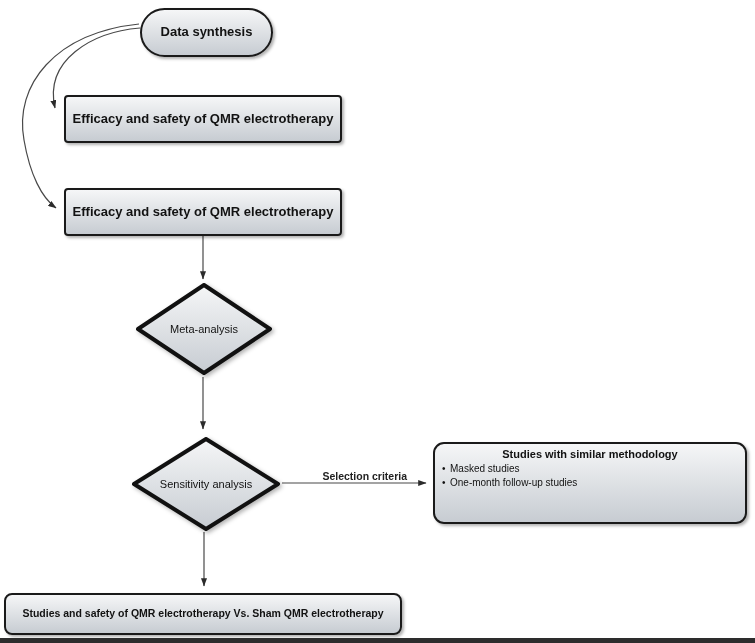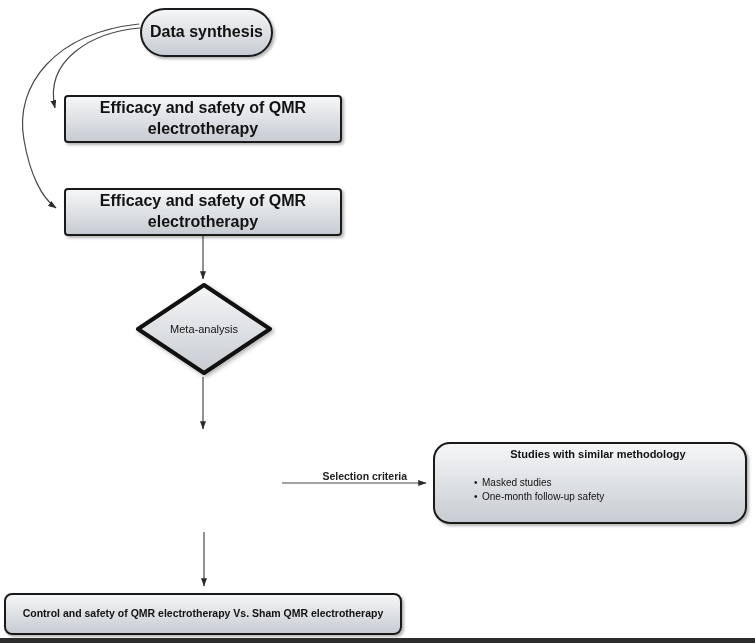--- a/index.html
+++ b/index.html
@@ -22,48 +22,48 @@
     display: flex;
     flex-direction: column;
     align-items: center;
     justify-content: center;
     text-align: center;
     background: linear-gradient(180deg, #f5f6f7 0%, #c7ccd2 100%);
     border: 2px solid #1a1a1a;
     box-shadow: 2px 2px 3px rgba(0,0,0,0.30);
     color: #121212;
     font-weight: bold;
-    font-size: 16px;
+    font-size: 13px;
     line-height: 1.3;
   }
   .stadium { left: 140px; top: 8px; width: 133px; height: 49px; border-radius: 26px; }
   .rect1   { left: 64px;  top: 95px;  width: 278px; height: 48px; border-radius: 4px; }
   .rect2   { left: 64px;  top: 188px; width: 278px; height: 48px; border-radius: 4px; }
   .result  { left: 4px;   top: 593px; width: 398px; height: 42px; border-radius: 8px;
              font-size: 10.5px; white-space: nowrap; }
   .diamond-wrap { position: absolute; }
   .diamond1 { left: 134px; top: 281px; width: 140px; height: 96px; }
   .diamond2 { left: 130px; top: 435px; width: 152px; height: 98px; }
   .diamond-wrap svg { display: block; filter: drop-shadow(2px 2px 2px rgba(0,0,0,0.30)); }
   .diamond-label {
     position: absolute; left: 0; top: 0; right: 0; bottom: 0;
     display: flex; align-items: center; justify-content: center;
     font-weight: normal; font-size: 11px; color: #121212; text-align: center;
   }
   .studies {
     position: absolute; left: 433px; top: 442px; width: 314px; height: 82px;
     box-sizing: border-box;
     background: linear-gradient(180deg, #f5f6f7 0%, #c7ccd2 100%);
-    border: 2px solid #1a1a1a; border-radius: 17px;
+    border: 2px solid #1a1a1a; border-radius: 11px;
     box-shadow: 2px 2px 3px rgba(0,0,0,0.30);
-    padding: 4px 6px 3px 22px;
+    padding: 4px 6px 3px 6px;
     color: #121212; font-size: 10px;
   }
   .studies-title { text-align: center; font-weight: bold; font-size: 11px; margin-bottom: 2px; }
-  .studies ul { margin: 16px; padding: 0; list-style: none; }
+  .studies ul { margin: 0; padding: 0; list-style: none; }
   .studies li { position: relative; padding-left: 9px; line-height: 1.35; white-space: nowrap; }
   .studies li::before { content: "\2022"; position: absolute; left: 1px; }
   .edge-label {
     position: absolute; left: 303px; top: 470px; width: 104px;
     text-align: right; font-weight: bold; font-size: 10.5px; color: #222222;
   }
   .bottom-bar { position: absolute; left: 0; top: 638px; width: 755px; height: 5px; background: #2d2d2d; }
 </style>
 </head>
 <body>
@@ -104,30 +104,42 @@
         <linearGradient id="gradD1" x1="0" y1="0" x2="0" y2="1">
           <stop offset="0%" stop-color="#f5f6f7"></stop>
           <stop offset="100%" stop-color="#c7ccd2"></stop>
         </linearGradient>
       </defs>
       <polygon points="70,4 136,48 70,92 4,48" fill="url(#gradD1)" stroke="#111111" stroke-width="4" stroke-linejoin="round"></polygon>
     </svg>
     <div class="diamond-label">Meta-analysis</div>
   </div>
 
+  <div class="diamond-wrap diamond2">
+    <svg width="152" height="98" viewBox="0 0 152 98">
+      <defs>
+        <linearGradient id="gradD2" x1="0" y1="0" x2="0" y2="1">
+          <stop offset="0%" stop-color="#f5f6f7"></stop>
+          <stop offset="100%" stop-color="#c7ccd2"></stop>
+        </linearGradient>
+      </defs>
+      <polygon points="76,4 148,49 76,94 4,49" fill="url(#gradD2)" stroke="#111111" stroke-width="4" stroke-linejoin="round"></polygon>
+    </svg>
+    <div class="diamond-label">Sensitivity analysis</div>
+  </div>
 
   <div class="edge-label">Selection criteria</div>
 
   <div class="studies">
     <div class="studies-title">Studies with similar methodology</div>
     <ul>
       <li>Masked studies</li>
-      <li>One-month follow-up safety</li>
+      <li>One-month follow-up studies</li>
     </ul>
   </div>
 
   <div class="node result">
-    <div>Control and safety of QMR electrotherapy Vs. Sham QMR electrotherapy</div>
+    <div>Studies and safety of QMR electrotherapy Vs. Sham QMR electrotherapy</div>
   </div>
 
   <div class="bottom-bar"></div>
 
 </div>
 
 </body></html>

